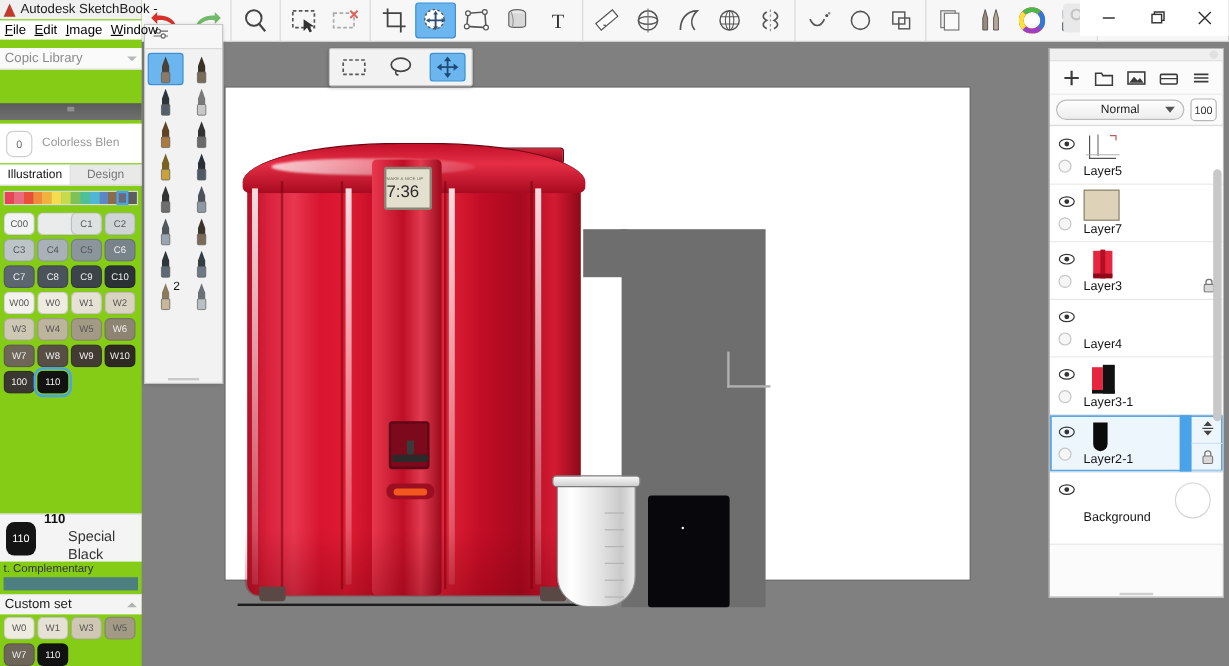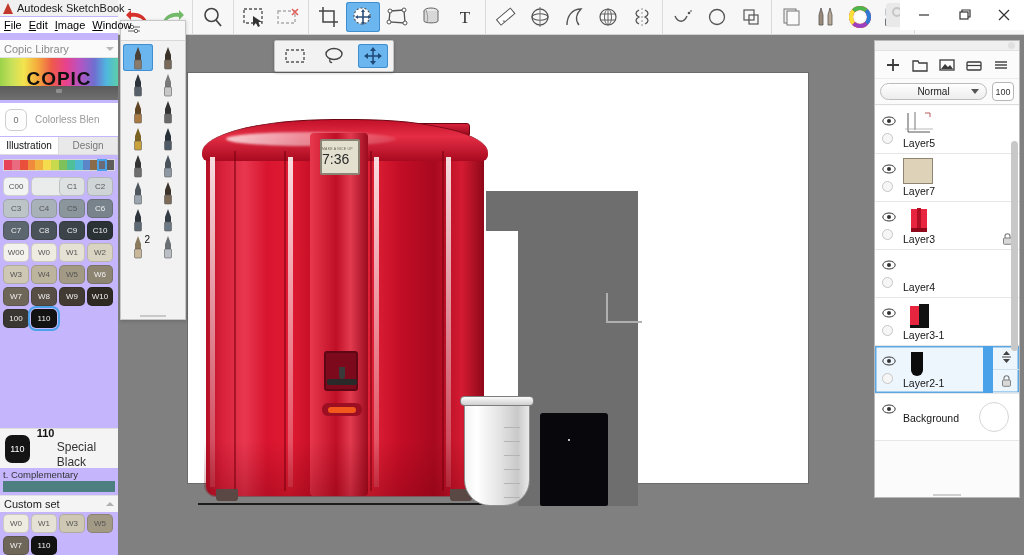--- a/index.html
+++ b/index.html
@@ -7,21 +7,21 @@
     width: 1024px; height: 555px;
     overflow: hidden;
     font-family: "Liberation Sans", sans-serif;
     background: #808080;
   }
   #app { position: relative; width: 1024px; height: 555px; }
 
   
   #copic-panel {
     position: absolute; left: 0; top: 0; width: 118px; height: 555px;
-    background: #c4b5fd; z-index: 30;
+    background: #84cc16; z-index: 30;
   }
   .titlebar-left {
     position: absolute; left: 0; top: 0; width: 118px; height: 16px;
     background: #f0f0f0; display: flex; align-items: center; padding-left: 3px;
   }
   .sb-logo {
     width: 0; height: 0; border-left: 5px solid transparent;
     border-right: 5px solid transparent; border-bottom: 11px solid #c0392b;
     margin-right: 4px;
   }
@@ -440,21 +440,21 @@
     background: #c8c8c8; border-radius: 4px;
   }
   .lp-bottom-grip {
     position: absolute; bottom: 1px; left: 50%; transform: translateX(-50%);
     width: 28px; height: 2px; background: #cfcfcf;
   }
   .bg-circle {
     position: absolute; right: 10px; top: 8px; width: 30px; height: 30px;
     border-radius: 50%; background: #fff; border: 1px solid #d6d6d6;
   }
-  .layer-row.bg { height: 47px; }
+  .layer-row.bg { height: 60px; }
 </style>
 </head>
 <body>
 
 <div id="app">
 
   <div id="copic-panel">
 
     <div class="titlebar-left">
       <div class="sb-logo"></div>
@@ -466,23 +466,20 @@
       <div class="menu-item"><u>E</u>dit</div>
       <div class="menu-item"><u>I</u>mage</div>
       <div class="menu-item"><u>W</u>indow</div>
     </div>
 
     <div class="copic-header">
       <div class="copic-header-label">Copic Library</div>
       <div class="copic-header-caret"></div>
     </div>
 
-    <div class="copic-banner">
-      <div class="copic-wordmark">COPIC</div>
-    </div>
     <div class="copic-banner-strip"></div>
     <div class="copic-banner-dot"></div>
 
     <div class="colorless-row">
       <div class="marker-chip">0</div>
       <div class="colorless-label">Colorless Blen</div>
     </div>
 
     <div class="tabs-row">
       <div class="tab active">Illustration</div>

